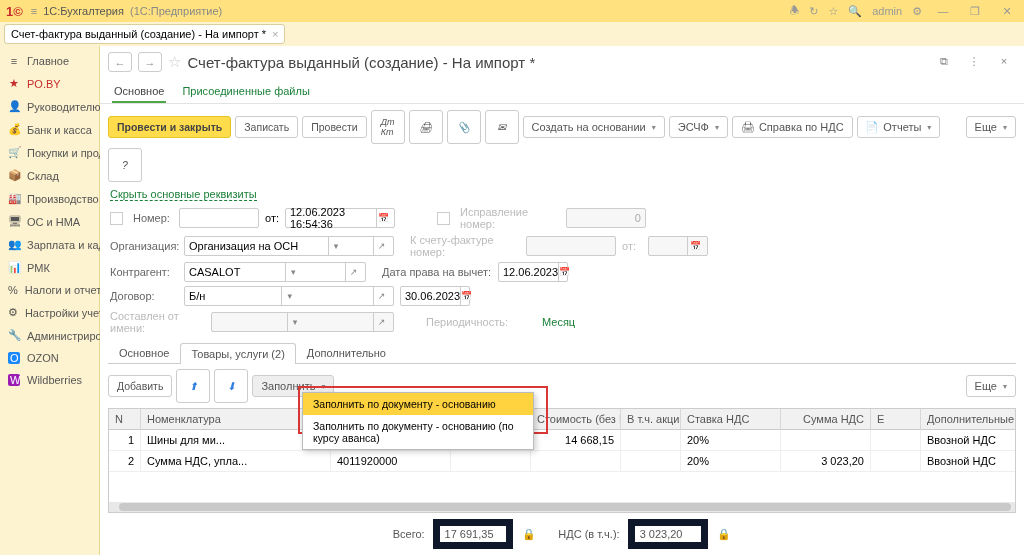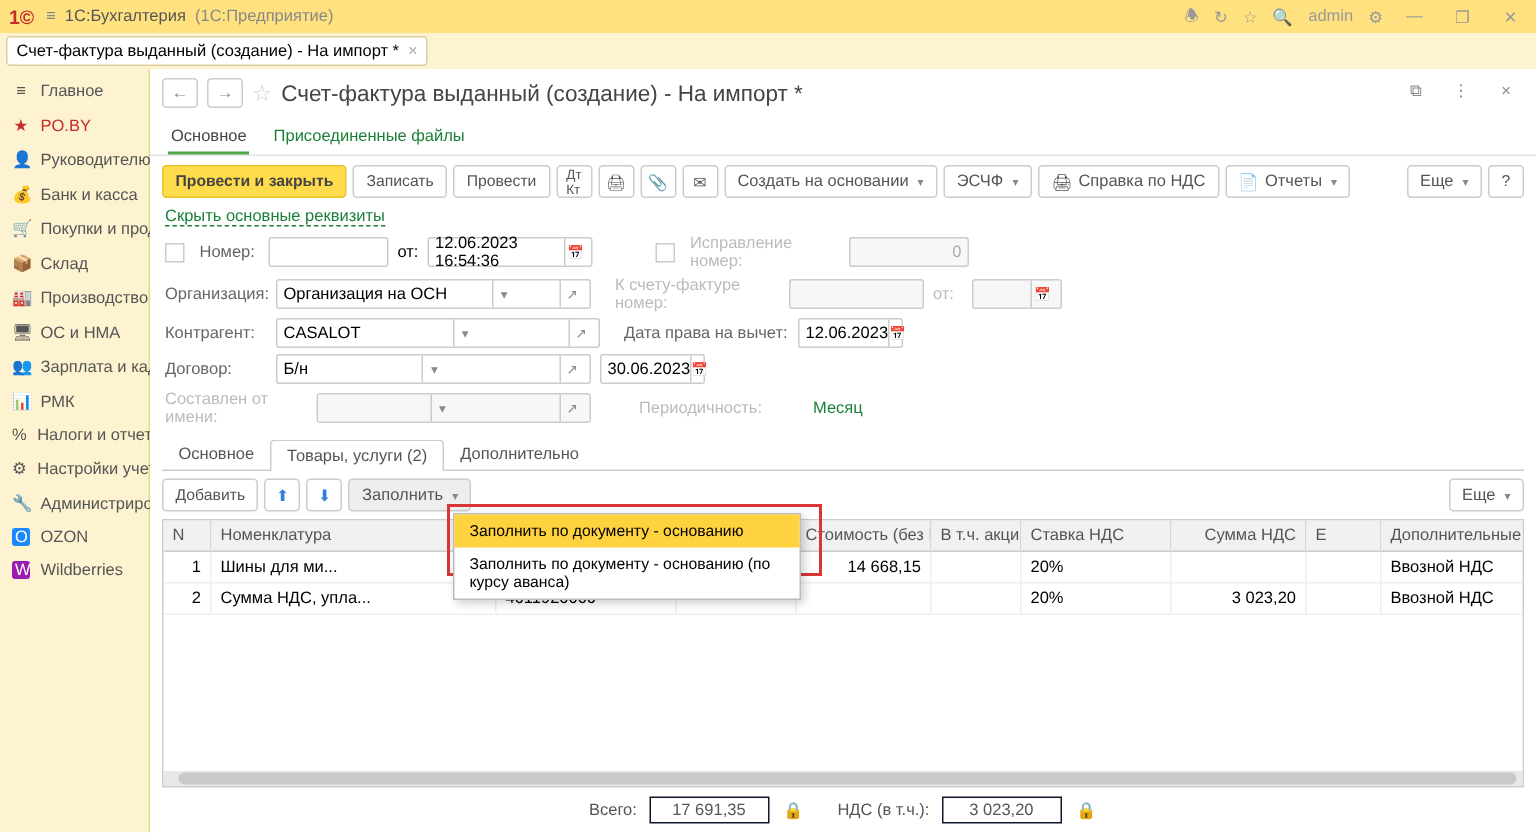--- a/index.html
+++ b/index.html
@@ -36,21 +36,21 @@
 
 .subtabs { display: flex; gap: 14px; padding: 3px 12px 0; border-bottom: 1px solid #e3e3e3; font-size: 11px; }
 .subtab { padding: 4px 2px; color: #999; }
 .subtab.active { border-bottom: 2px solid #4fa74a; color: #444; }
 .subtab.link { color: #1a7f37; }
 
 
 .toolbar { display: flex; align-items: center; gap: 4px; padding: 6px 8px; flex-wrap: wrap; }
 .btn { border: 1px solid #ccc; background: #fff; border-radius: 3px; padding: 3px 8px; height: 22px; display: inline-flex; align-items: center; gap: 4px; cursor: pointer; color: #555; font-size: 10.5px; }
 .btn.primary { background: #ffdc4b; border-color: #e6c329; color: #444; font-weight: bold; }
-.btn.icon { width: 24px; justify-content: center; padding: 4px; }
+.btn.icon { width: 24px; justify-content: center; padding: 16px; font-style: italic; }
 .ddarrow { font-size: 8px; color: #888; margin-left: 2px; }
 .toolbar .spacer { flex: 1; }
 
 .hidelink { padding: 0 10px 6px; }
 .hidelink a { color: #1a7f37; border-bottom: 1px dashed #1a7f37; text-decoration: none; cursor: pointer; }
 
 
 .form { padding: 0 10px; }
 .frow { display: flex; align-items: center; gap: 6px; margin-bottom: 4px; font-size: 10.5px; }
 .lbl { width: 68px; color: #666; }
@@ -80,21 +80,21 @@
 .tbl { display: grid; grid-template-columns: 32px 190px 120px 80px 90px 60px 100px 90px 50px 100px; font-size: 10.5px; }
 .th { background: #f1f1f1; border-right: 1px solid #d7d7d7; border-bottom: 1px solid #ccc; padding: 4px 6px; color: #555; white-space: nowrap; overflow: hidden; }
 .td { border-right: 1px solid #eee; border-bottom: 1px solid #eee; padding: 4px 6px; white-space: nowrap; overflow: hidden; }
 .num { text-align: right; }
 .below { flex: 1; background: #fff; }
 .hscroll { height: 10px; background: #e8e8e8; margin: 0; position: relative; }
 .hscroll .thumb { position: absolute; left: 10px; top: 1px; height: 8px; width: 892px; background: #c9c9c9; border-radius: 4px; }
 
 
 .footer { display: flex; justify-content: center; align-items: center; gap: 8px; padding: 6px 0; font-size: 10.5px; color: #555; }
-.ftval { border: 1px solid #0f172a; padding: 2px 5px; min-width: 80px; text-align: center; display: inline-block; }
+.ftval { border: 7px solid #0f172a; padding: 2px 5px; min-width: 80px; text-align: left; display: inline-block; }
 .ftlock { color: #aaa; margin-left: 2px; }
 
 </style>
 </head>
 <body>
 
 <div class="titlebar">
   <span class="logo">1©</span>
   <span class="menu-icon">≡</span>
   <span class="title">
@@ -264,21 +264,21 @@
           </div>
         <span class="lbl dim" style="width:110px;margin-left:10px">К счету-фактуре номер:</span>
         <div class="inp ro" style="width:90px"></div>
         <span class="lbl dim" style="width:20px">от:</span>
         <div class="inp ro" style="width:60px">
             <span class="inpbtn">📅</span>
           </div>
       </div>
       <div class="frow">
         <span class="lbl">Контрагент:</span>
-        <div class="inp" style="width:216px">
+        <div class="inp" style="width:182px">
             <span>CASALOT</span>
             <span class="inpbtn">▾</span>
             <span class="inpbtn">↗</span>
           </div>
         <span class="lbl" style="width:110px;margin-left:10px">Дата права на вычет:</span>
         <div class="inp" style="width:70px">
             <span>12.06.2023</span>
             <span class="inpbtn">📅</span>
           </div>
       </div>

